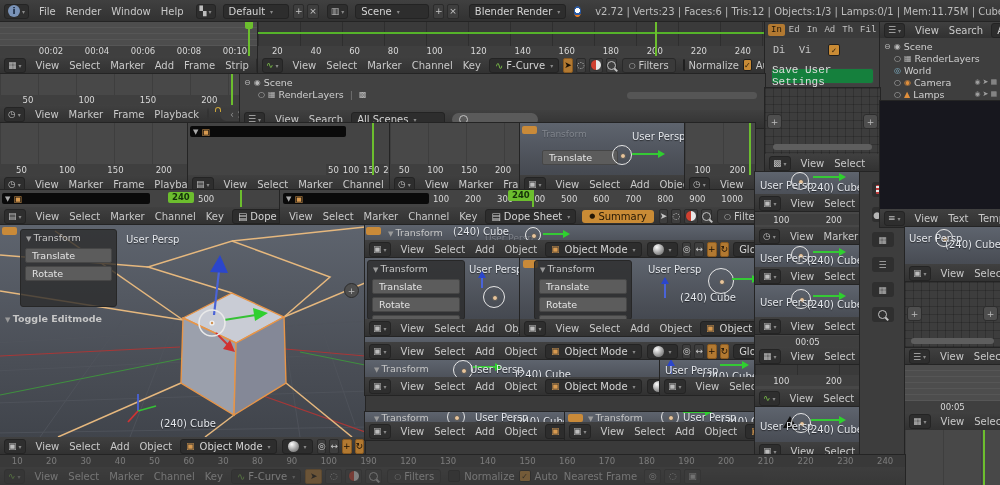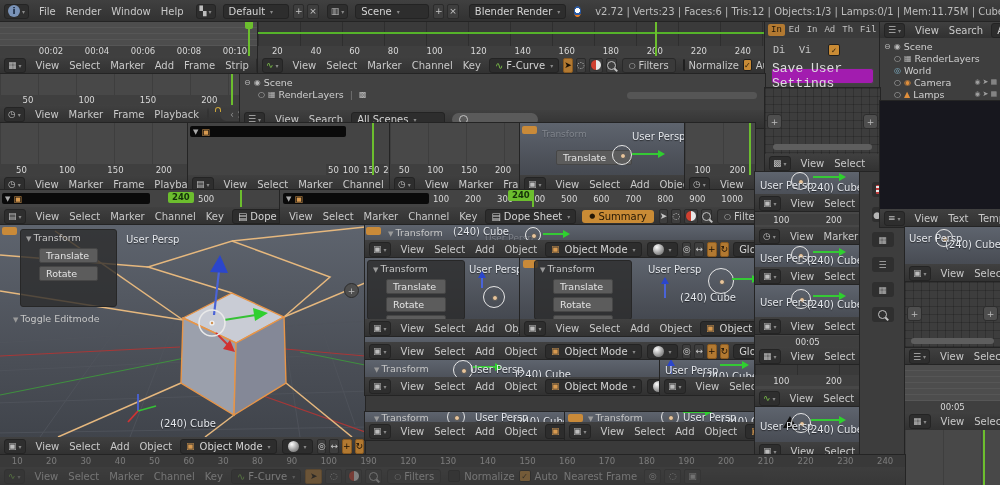--- a/index.html
+++ b/index.html
@@ -46,21 +46,21 @@
   .ph{position:absolute;width:2px;background:#6cbe2e;top:0;}
   .badge{position:absolute;background:#6cbe2e;color:#15300a;font-size:8.5px;font-weight:bold;
          padding:0 4px;border-radius:2px;line-height:11px;}
   .chan{position:absolute;background:#0a0a0a;border-radius:2px;height:11px;display:flex;
         align-items:center;gap:3px;padding:0 3px;color:#caa05a;font-size:8px;}
   .otab{position:absolute;width:15px;height:8px;background:#c98a39;border-radius:2px;}
   .toolpanel{position:absolute;background:rgba(42,42,42,.78);border:1px solid #272727;border-radius:3px;overflow:hidden;}
   .phead{font-size:9.5px;color:#c6c6c6;padding:2px 5px;white-space:nowrap;}
   .phead::before{content:"▼ ";font-size:7px;color:#9a9a9a;}
   .tbtn{display:block;background:#5c5c5c;border:1px solid #464646;border-radius:2px;color:#e4e4e4;
-        font-size:9.5px;padding:1px 6px;margin:3px 18px;white-space:nowrap;}
+        font-size:9.5px;padding:1px 6px;margin:3px 4px;white-space:nowrap;}
   .grid-tl{background:#484848;background-image:repeating-linear-gradient(90deg,rgba(0,0,0,.14) 0 1px,transparent 1px 38px);}
   .grid-vse{background:#4d4d4d;background-image:repeating-linear-gradient(0deg,rgba(255,255,255,.05) 0 1px,transparent 1px 6px);}
   .grid-graph{background:#3a3a3a;background-image:repeating-linear-gradient(90deg,rgba(0,0,0,.2) 0 1px,transparent 1px 42px);}
   .gridfine{background-color:#3d3d3d;
     background-image:linear-gradient(rgba(0,0,0,.18) 1px,transparent 1px),
                      linear-gradient(90deg,rgba(0,0,0,.18) 1px,transparent 1px);
     background-size:8px 8px;}
   .scrollpill{position:absolute;background:#5e5e5e;border-radius:4px;}
   .plush{position:absolute;width:13px;height:13px;background:#4e4e4e;border:1px solid #2d2d2d;
          border-radius:3px;color:#bbb;font-size:9px;display:flex;align-items:center;justify-content:center;}
@@ -76,22 +76,22 @@
         color:#cfcfcf;white-space:nowrap;overflow:hidden;}
   .oic{font-size:8px;color:#b9b9b9;}  .oic.or{color:#e08f3c;}
   .tog{margin-left:auto;display:flex;gap:2px;padding-right:3px;font-size:7px;color:#9f9f9f;}
   .searchbox{display:inline-flex;align-items:center;gap:4px;background:#5a5a5a;border-radius:8px;
              height:13px;padding:0 7px;margin-left:4px;min-width:70px;}
   .searchbox input{background:transparent;border:none;outline:none;width:55px;font-size:9px;color:#eee;}
   .tabrow{display:flex;align-items:center;gap:1px;background:#3b3b3b;height:16px;padding:0 3px;
           font-size:9px;color:#c4c4c4;}
   .tab{padding:1px 3px;border-radius:2px;}
   .tab.on{background:#b27931;color:#1d1306;}
-  .btn{display:flex;align-items:center;justify-content:center;background:#a21caf;border:1px solid #434343;
-       border-radius:3px;color:#ddd;font-size:13px;height:14px;margin:2px 4px;}
+  .btn{display:flex;align-items:center;justify-content:center;background:#15803d;border:1px solid #434343;
+       border-radius:3px;color:#ddd;font-size:11px;height:14px;margin:2px 4px;}
   .dim{opacity:.4;}
   .nicon{width:22px;height:15px;margin:10px auto 0;background:#2f2f2f;border-radius:3px;
          display:flex;align-items:center;justify-content:center;font-size:9px;color:#b5b5b5;}
   .flagic{width:13px;height:9px;background:repeating-linear-gradient(0deg,#c03a3a 0 2px,#e8e8e8 2px 4px);border-radius:1px;}
   .lockic{width:9px;height:7px;background:#c9a33a;border-radius:1px;position:relative;display:inline-block;margin:0 2px;}
   .lockic::before{content:"";position:absolute;top:-4px;left:1.5px;width:4px;height:4px;
                   border:1.5px solid #c9a33a;border-bottom:none;border-radius:3px 3px 0 0;}
   .recdot{width:10px;height:10px;border-radius:50%;display:inline-block;margin:0 2px;
           background:linear-gradient(90deg,#e07820 50%,#e8e8e8 50%);border:1px solid #333;}
   .blogo{width:11px;height:11px;border-radius:50%;display:inline-block;margin:0 5px;
@@ -591,21 +591,21 @@
         <line x1="138" y1="186" x2="156" y2="181" stroke="#35c135"></line>
         <line x1="138" y1="186" x2="128" y2="197" stroke="#cf3434"></line>
       </g>
     </svg>
     <div class="otab" style="left:2px;top:2px;"></div>
     <div class="toolpanel" style="left:20px;top:4px;width:95px;height:76px;">
       <div class="phead">Transform</div>
       <span class="tbtn">Translate</span>
       <span class="tbtn">Rotate</span>
     </div>
-    <div class="phead" style="position:absolute;left:8px;top:86px;">Toggle Editmode</div>
+    <div class="phead" style="position:absolute;left:0;top:86px;font-weight:bold;">Toggle Editmode</div>
     <div class="lbl" style="left:126px;top:9px;">User Persp</div>
     <div class="lbl" style="left:160px;top:193px;">(240) Cube</div>
     <div class="plush" style="right:6px;top:58px;border-radius:50%;">+</div>
     <div class="hdr ab">
       <span class="edbtn">
           <span>▣</span>
         </span>
       <span class="menu">
           <span class="mi">View</span>
           <span class="mi">Select</span>

